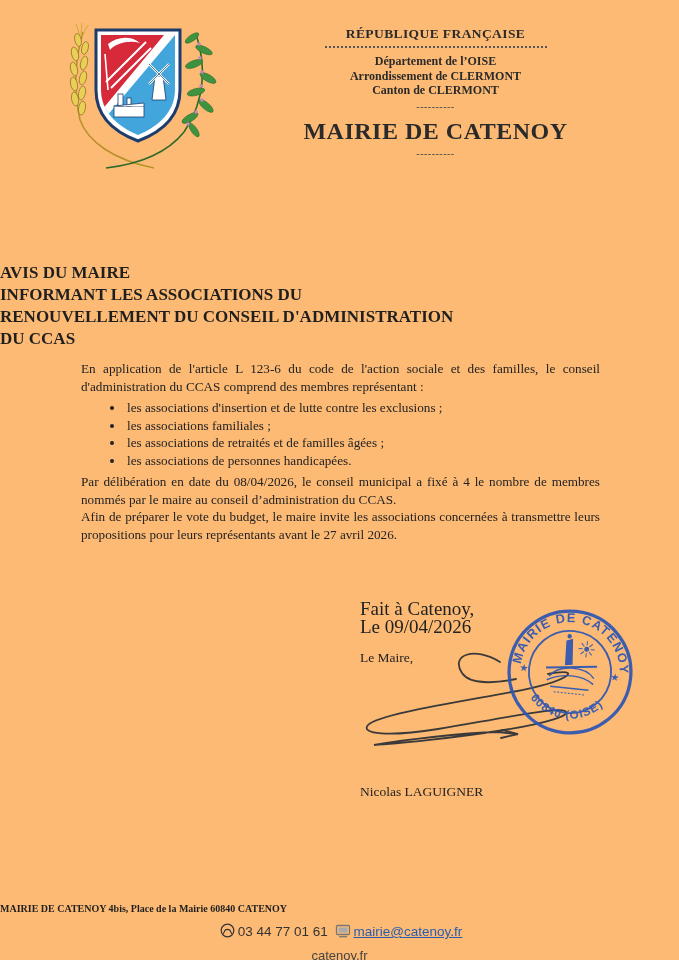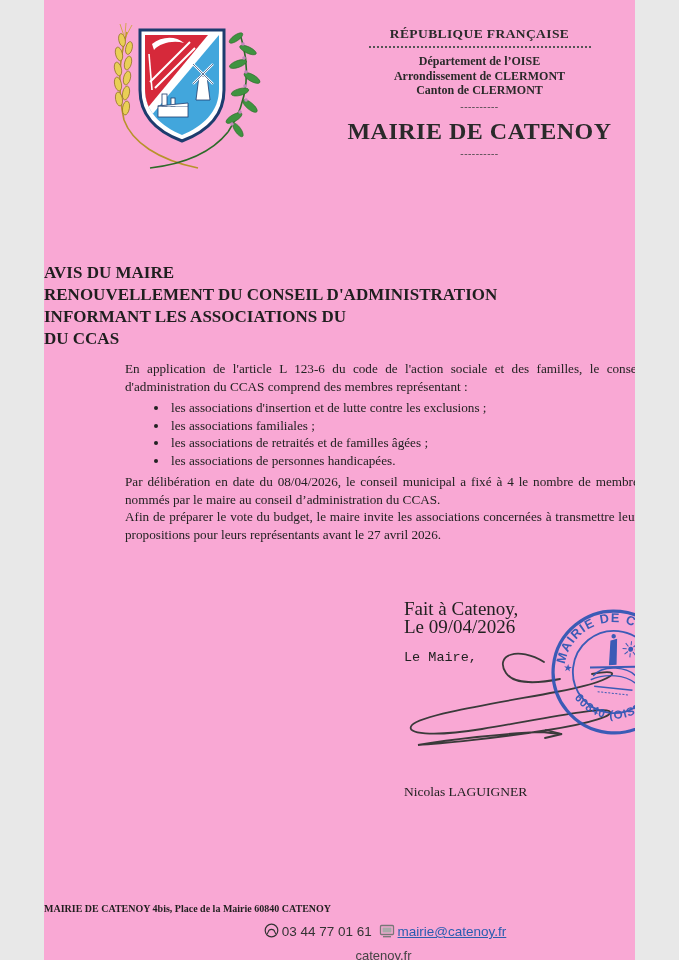--- a/index.html
+++ b/index.html
@@ -1,17 +1,17 @@
 <!DOCTYPE html>
 <html><head>
 <meta charset="utf-8">
 <style>
   html,body{margin:0;padding:0;background:#e8e8e8;}
   .page{
-    position:relative;width:591px;height:960px;background:#f9a8d4;
+    position:relative;width:679px;height:960px;background:#fdba74;
     overflow:hidden;font-family:"Liberation Serif",serif;color:#222;
     margin:0 auto;
   }
   
   .coat{position:absolute;left:56px;top:20px;width:168px;height:152px;}
   .header-block{position:absolute;left:288px;top:26px;width:295px;text-align:center;color:#2a2a2a;}
   .republic{font-size:13.5px;font-weight:bold;letter-spacing:.4px;}
   .dotted-rule{width:222px;border-bottom:2px dotted #555;margin:3px auto 6px auto;height:1px;}
   .dept-line{font-size:12px;font-weight:bold;line-height:14.5px;}
   .dashes{font-size:10px;letter-spacing:.5px;color:#444;line-height:12px;margin-top:3px;}
@@ -20,21 +20,21 @@
   .doc-title{position:absolute;left:0;top:262px;width:679px;text-align:left;
     font-size:17px;font-weight:bold;line-height:22px;color:#1f1f1f;}
   
   .body-text{position:absolute;left:81px;top:360px;width:519px;font-size:13.2px;
     line-height:17.5px;color:#222;text-align:justify;}
   .body-text p{margin:0;}
   .body-text ul{margin:4px;padding:0 0 0 40px;list-style:disc;}
   .body-text li{text-align:left;padding-left:2px;}
   
   .sig-place{position:absolute;left:360px;top:600px;font-size:19px;line-height:17.5px;}
-  .sig-role{position:absolute;left:360px;top:650px;font-size:13.5px;font-family:Liberation Mono, monospace;}
+  .sig-role{position:absolute;left:360px;top:650px;font-size:13.5px;}
   .sig-svg{position:absolute;left:350px;top:644px;}
   .stamp{position:absolute;left:503px;top:605px;width:134px;height:134px;opacity:.92;}
   .sig-name{position:absolute;left:360px;top:744px;font-size:13.5px;margin-top:40px;}
   
   .footer-line1{position:absolute;left:0;top:903px;width:679px;text-align:left;
     font-size:10px;font-weight:bold;color:#1f1f1f;}
   .footer-line2{position:absolute;left:0;top:923px;width:679px;text-align:center;
     font-family:"Liberation Sans",sans-serif;font-size:13.5px;color:#333;}
   .footer-line2 .icon{display:inline-block;vertical-align:-2px;margin:0 3px;}
   .email-link{color:#2a5db0;text-decoration:underline;}
@@ -132,22 +132,22 @@
     <div class="dept-line">Département de l’OISE</div>
     <div class="dept-line">Arrondissement de CLERMONT</div>
     <div class="dept-line">Canton de CLERMONT</div>
     <div class="dashes">----------</div>
     <div class="mairie-title">MAIRIE DE CATENOY</div>
     <div class="dashes">----------</div>
   </div>
 
   <div class="doc-title">
     <div>AVIS DU MAIRE</div>
+    <div>INFORMANT LES ASSOCIATIONS DU</div>
     <div>RENOUVELLEMENT DU CONSEIL D'ADMINISTRATION</div>
-    <div>INFORMANT LES ASSOCIATIONS DU</div>
     <div>DU CCAS</div>
   </div>
 
   <div class="body-text">
     <p>En application de l'article L 123-6 du code de l'action sociale et des familles, le conseil d'administration du CCAS comprend des membres représentant :</p>
     <ul>
       <li>les associations d'insertion et de lutte contre les exclusions ;</li>
       <li>les associations familiales ;</li>
       <li>les associations de retraités et de familles âgées ;</li>
       <li>les associations de personnes handicapées.</li>

